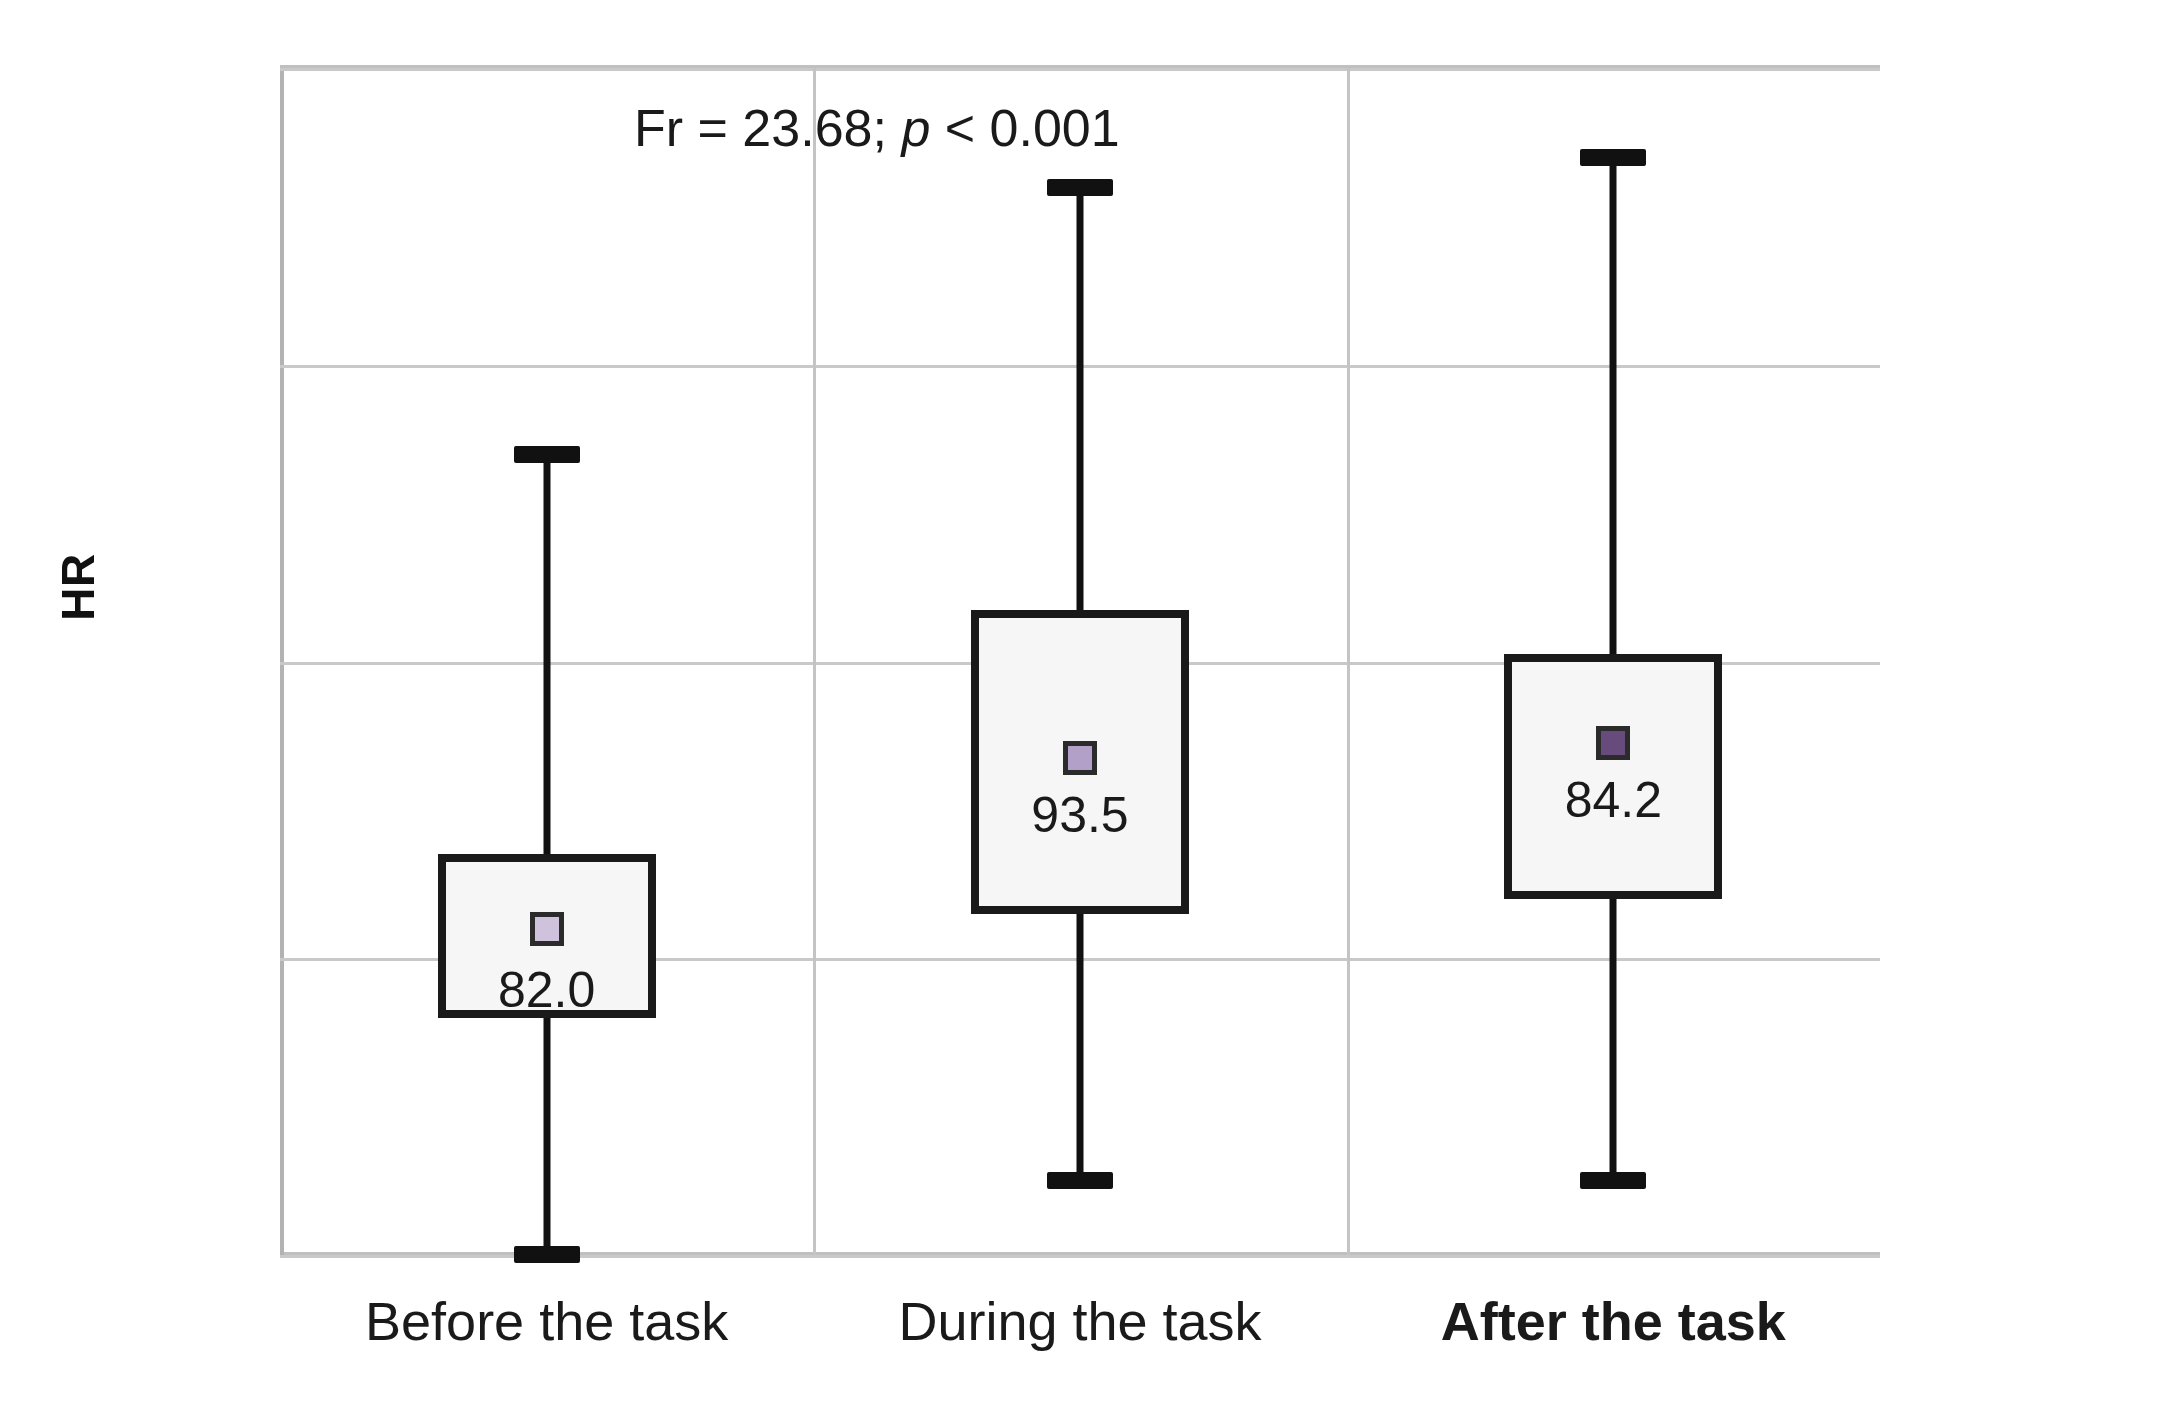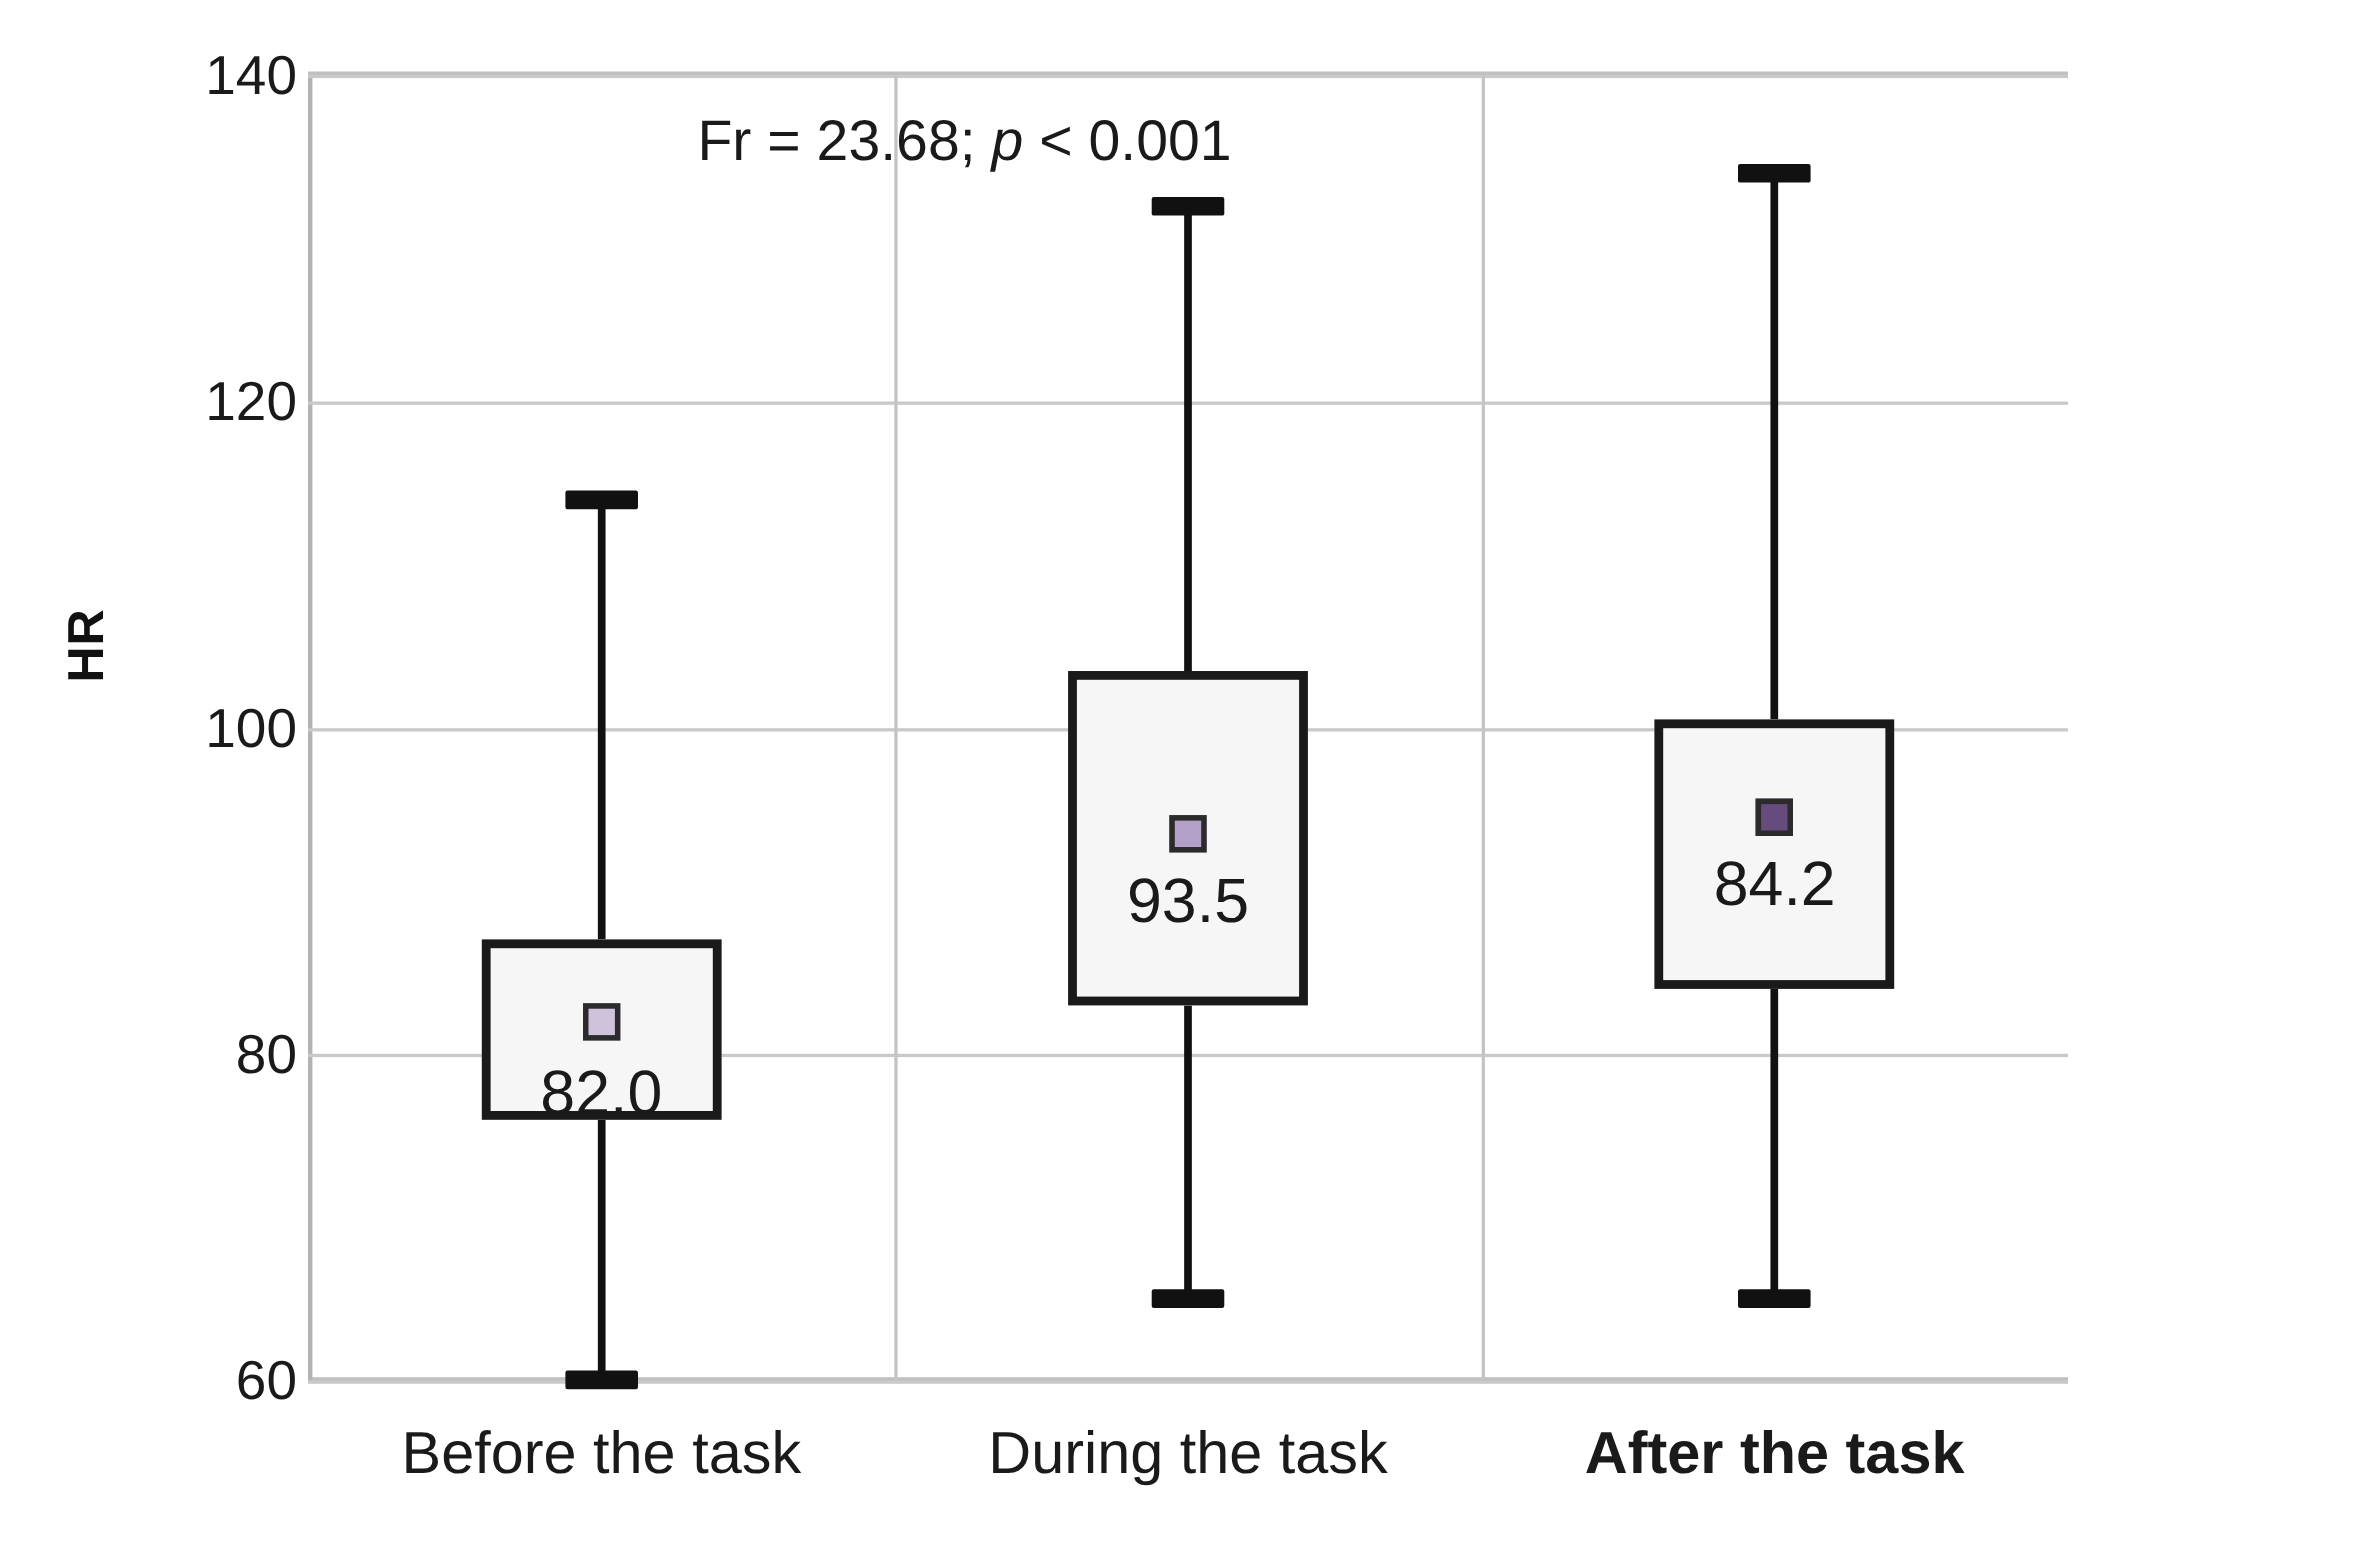--- a/index.html
+++ b/index.html
@@ -25,21 +25,21 @@
 
   
   .bp{position:absolute;top:0;height:100%;}
   .whisker{position:absolute;width:7px;background:#111;transform:translateX(-50%);}
   .cap{position:absolute;width:66px;height:17px;background:#111;
        transform:translateX(-50%);border-radius:2px;}
   .box{position:absolute;background:#f6f6f6;border:8px solid #1a1a1a;
        transform:translateX(-50%);box-sizing:border-box;}
   .median{position:absolute;width:34px;height:34px;border:5px solid #2b2b2b;
           transform:translate(-50%,-50%);box-sizing:border-box;}
-  .mlabel{position:absolute;font-size:57px;color:#1a1a1a;
+  .mlabel{position:absolute;font-size:50px;color:#1a1a1a;
           transform:translateX(-50%);white-space:nowrap;}
 
   
   .annot{position:absolute;font-size:52px;color:#1a1a1a;white-space:nowrap;margin-left:24px;}
   .annot i{font-style:italic;}
 
   
   .xlab{position:absolute;top:1290px;font-size:54px;color:#1a1a1a;
         text-align:center;transform:translateX(-50%);white-space:nowrap;}
 
@@ -54,27 +54,20 @@
   .lgTxt{position:absolute;left:122px;font-size:48px;color:#1a1a1a;
          transform:translateY(-50%);white-space:nowrap;}
   .lgTxt sub{font-size:34px;}
 </style>
 </head>
 <body>
 
 <div id="fig">
 
   <div class="ylabel">HR</div>
-  <div class="ytickwrap">
-      <div class="ytick" style="top: 68px;">140</div>
-      <div class="ytick" style="top: 364.75px;">120</div>
-      <div class="ytick" style="top: 661.5px;">100</div>
-      <div class="ytick" style="top: 958.25px;">80</div>
-      <div class="ytick" style="top: 1255px;">60</div>
-    </div>
 
   <div class="plot">
     <div class="topline"></div>
     <div class="botline"></div>
     <div class="axisline vaxis"></div>
     <div id="grid">
         <div class="gridline" style="top: 0px;"></div>
         <div class="gridline" style="top: 296.75px;"></div>
         <div class="gridline" style="top: 593.5px;"></div>
         <div class="gridline" style="top: 890.25px;"></div>

